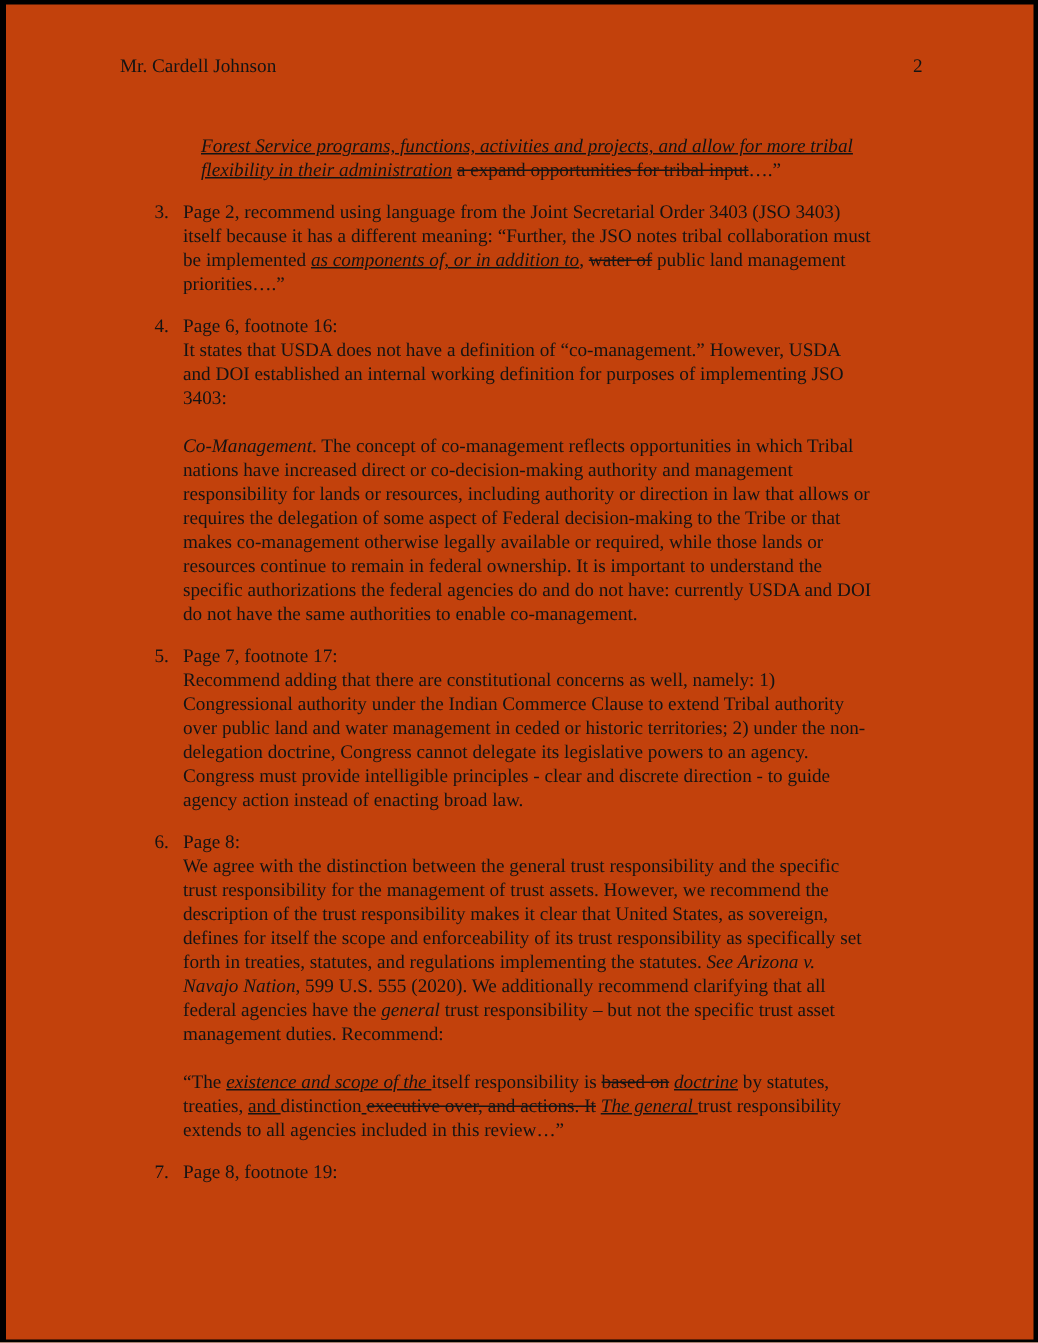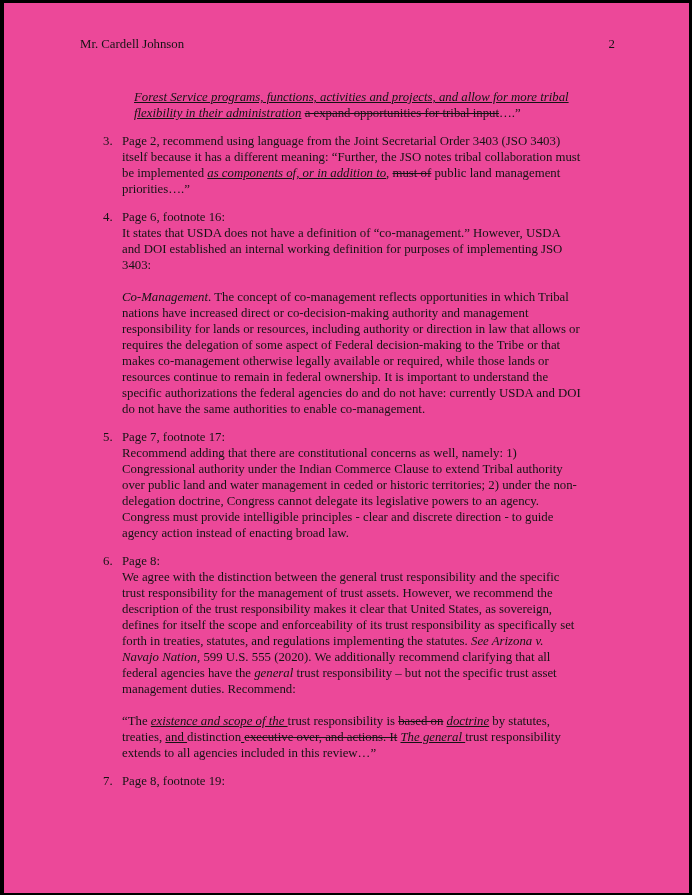--- a/index.html
+++ b/index.html
@@ -2,21 +2,21 @@
 <html><head>
 <meta charset="utf-8">
 <title>Document Page</title>
 <style>
   * { margin: 0; padding: 0; box-sizing: border-box; }
   html, body { background: #ffffff; }
   body { width: 692px; }
   .page {
     width: 692px;
     height: 895px;
-    background: #ec4899;
+    background: #c2410c;
     border-style: solid;
     border-color: #000000;
     border-width: 3px 3px 2px 4px;
     font-family: "Liberation Serif", "DejaVu Serif", serif;
     font-size: 12.8px;
     line-height: 16px;
     color: #141414;
     padding: 33px 74px 0 76px;
     overflow: hidden;
     position: relative;
@@ -49,21 +49,21 @@
   </div>
   <div class="doc-body">
       <div class="block quote">
         <div class="para"><span class="seg-iu">Forest Service programs, functions, activities and projects, and allow for more tribal
 flexibility in their administration</span><span> </span><span class="seg-s">a expand opportunities for tribal input</span><span>….”</span></div>
       </div>
       <div class="block item">
         <span class="num">3.</span>
         <div class="para"><span>Page 2, recommend using language from the Joint Secretarial Order 3403 (JSO 3403)
 itself because it has a different meaning: “Further, the JSO notes tribal collaboration must
-be implemented </span><span class="seg-iu">as components of, or in addition to</span><span>, </span><span class="seg-s">must of</span><span> public land management
+be implemented </span><span class="seg-iu">as components of, or in addition to</span><span>, </span><span class="seg-s">water of</span><span> public land management
 priorities….”</span></div>
       </div>
       <div class="block item">
         <span class="num">4.</span>
         <div class="para"><span>Page 6, footnote 16:
 It states that USDA does not have a definition of “co-management.” However, USDA
 and DOI established an internal working definition for purposes of implementing JSO
 3403:</span></div>
         <div class="para gap"><span class="seg-i">Co-Management</span><span>. The concept of co-management reflects opportunities in which Tribal
 nations have increased direct or co-decision-making authority and management
@@ -88,21 +88,21 @@
         <span class="num">6.</span>
         <div class="para"><span>Page 8:
 We agree with the distinction between the general trust responsibility and the specific
 trust responsibility for the management of trust assets. However, we recommend the
 description of the trust responsibility makes it clear that United States, as sovereign,
 defines for itself the scope and enforceability of its trust responsibility as specifically set
 forth in treaties, statutes, and regulations implementing the statutes. </span><span class="seg-i">See Arizona v.
 Navajo Nation</span><span>, 599 U.S. 555 (2020). We additionally recommend clarifying that all
 federal agencies have the </span><span class="seg-i">general</span><span> trust responsibility – but not the specific trust asset
 management duties. Recommend:</span></div>
-        <div class="para gap"><span>“The </span><span class="seg-iu">existence and scope of the </span><span>trust responsibility is </span><span class="seg-s">based on</span><span> </span><span class="seg-iu">doctrine</span><span> by statutes,
+        <div class="para gap"><span>“The </span><span class="seg-iu">existence and scope of the </span><span>itself responsibility is </span><span class="seg-s">based on</span><span> </span><span class="seg-iu">doctrine</span><span> by statutes,
 treaties, </span><span class="seg-u">and </span><span>distinction</span><span class="seg-u"> </span><span class="seg-s">executive over, and actions. It</span><span> </span><span class="seg-iu">The general </span><span>trust responsibility
 extends to all agencies included in this review…”</span></div>
       </div>
       <div class="block item">
         <span class="num">7.</span>
         <div class="para"><span>Page 8, footnote 19:</span></div>
       </div>
     </div>
 </div>
 

